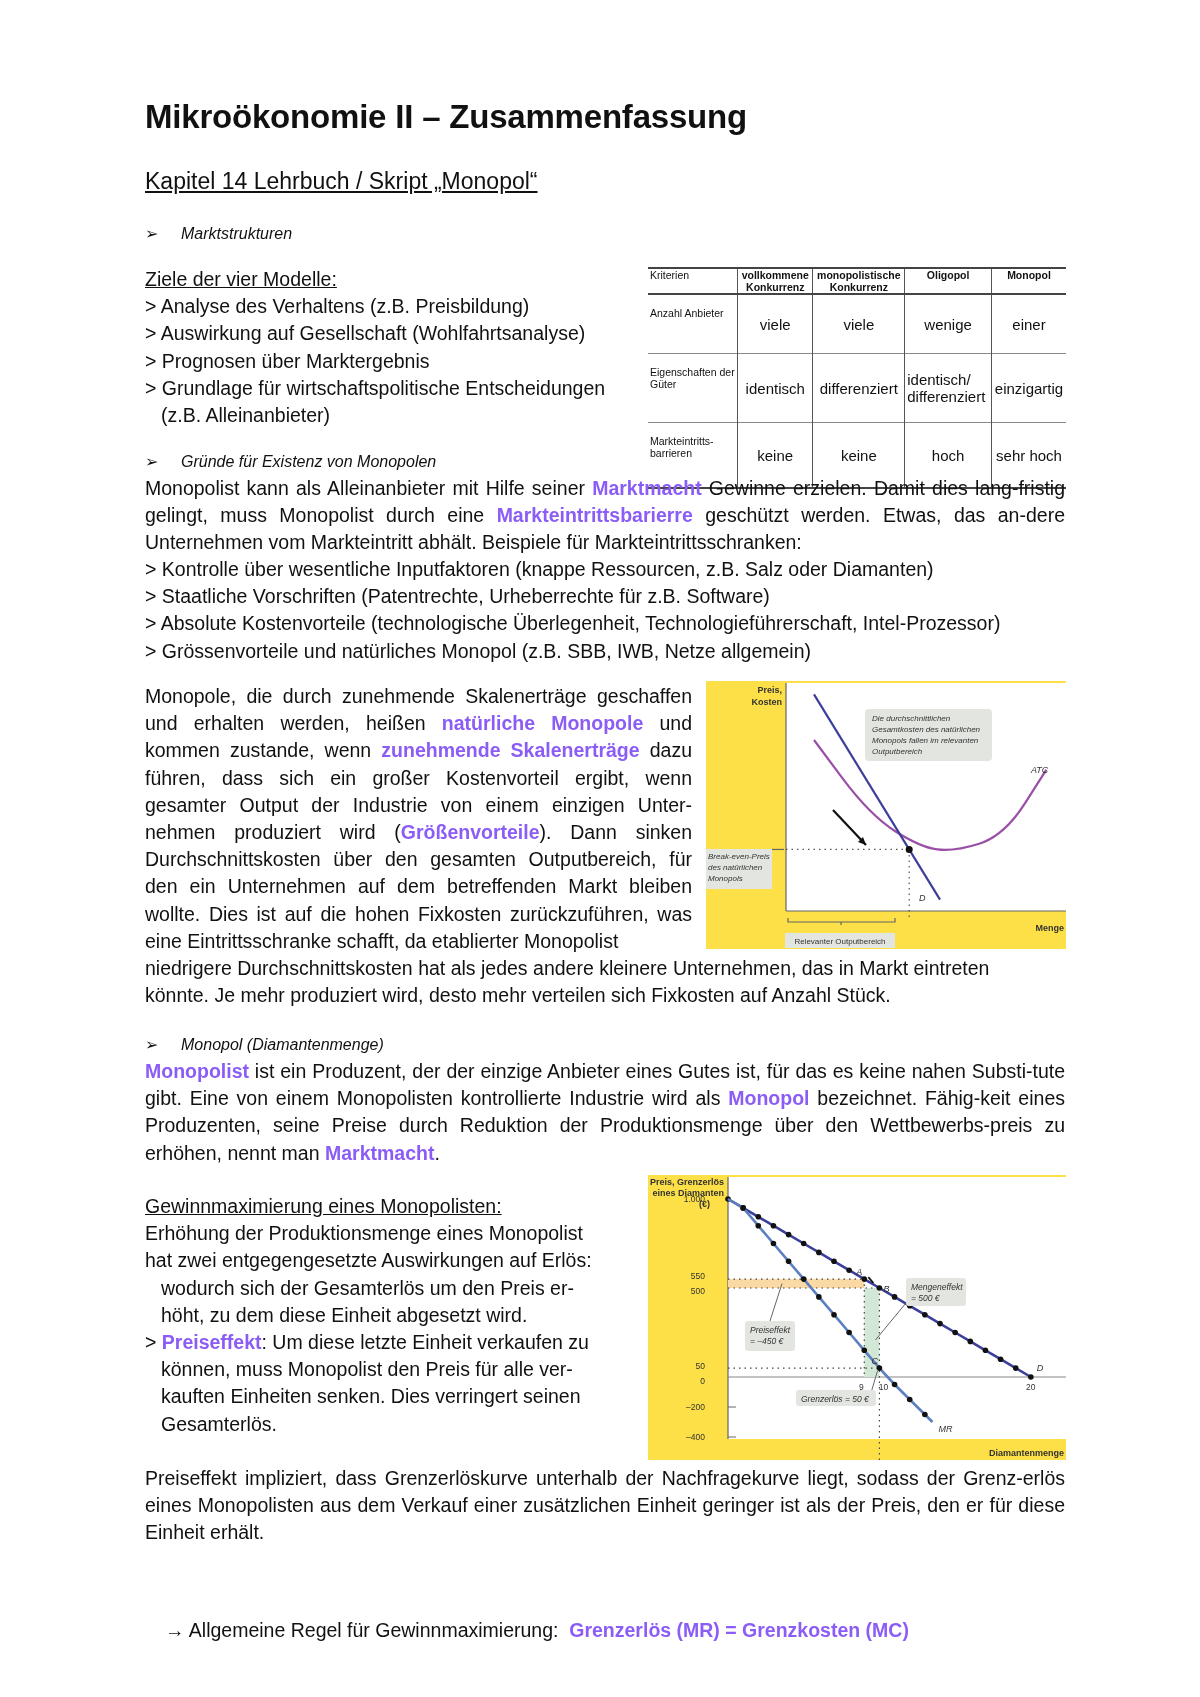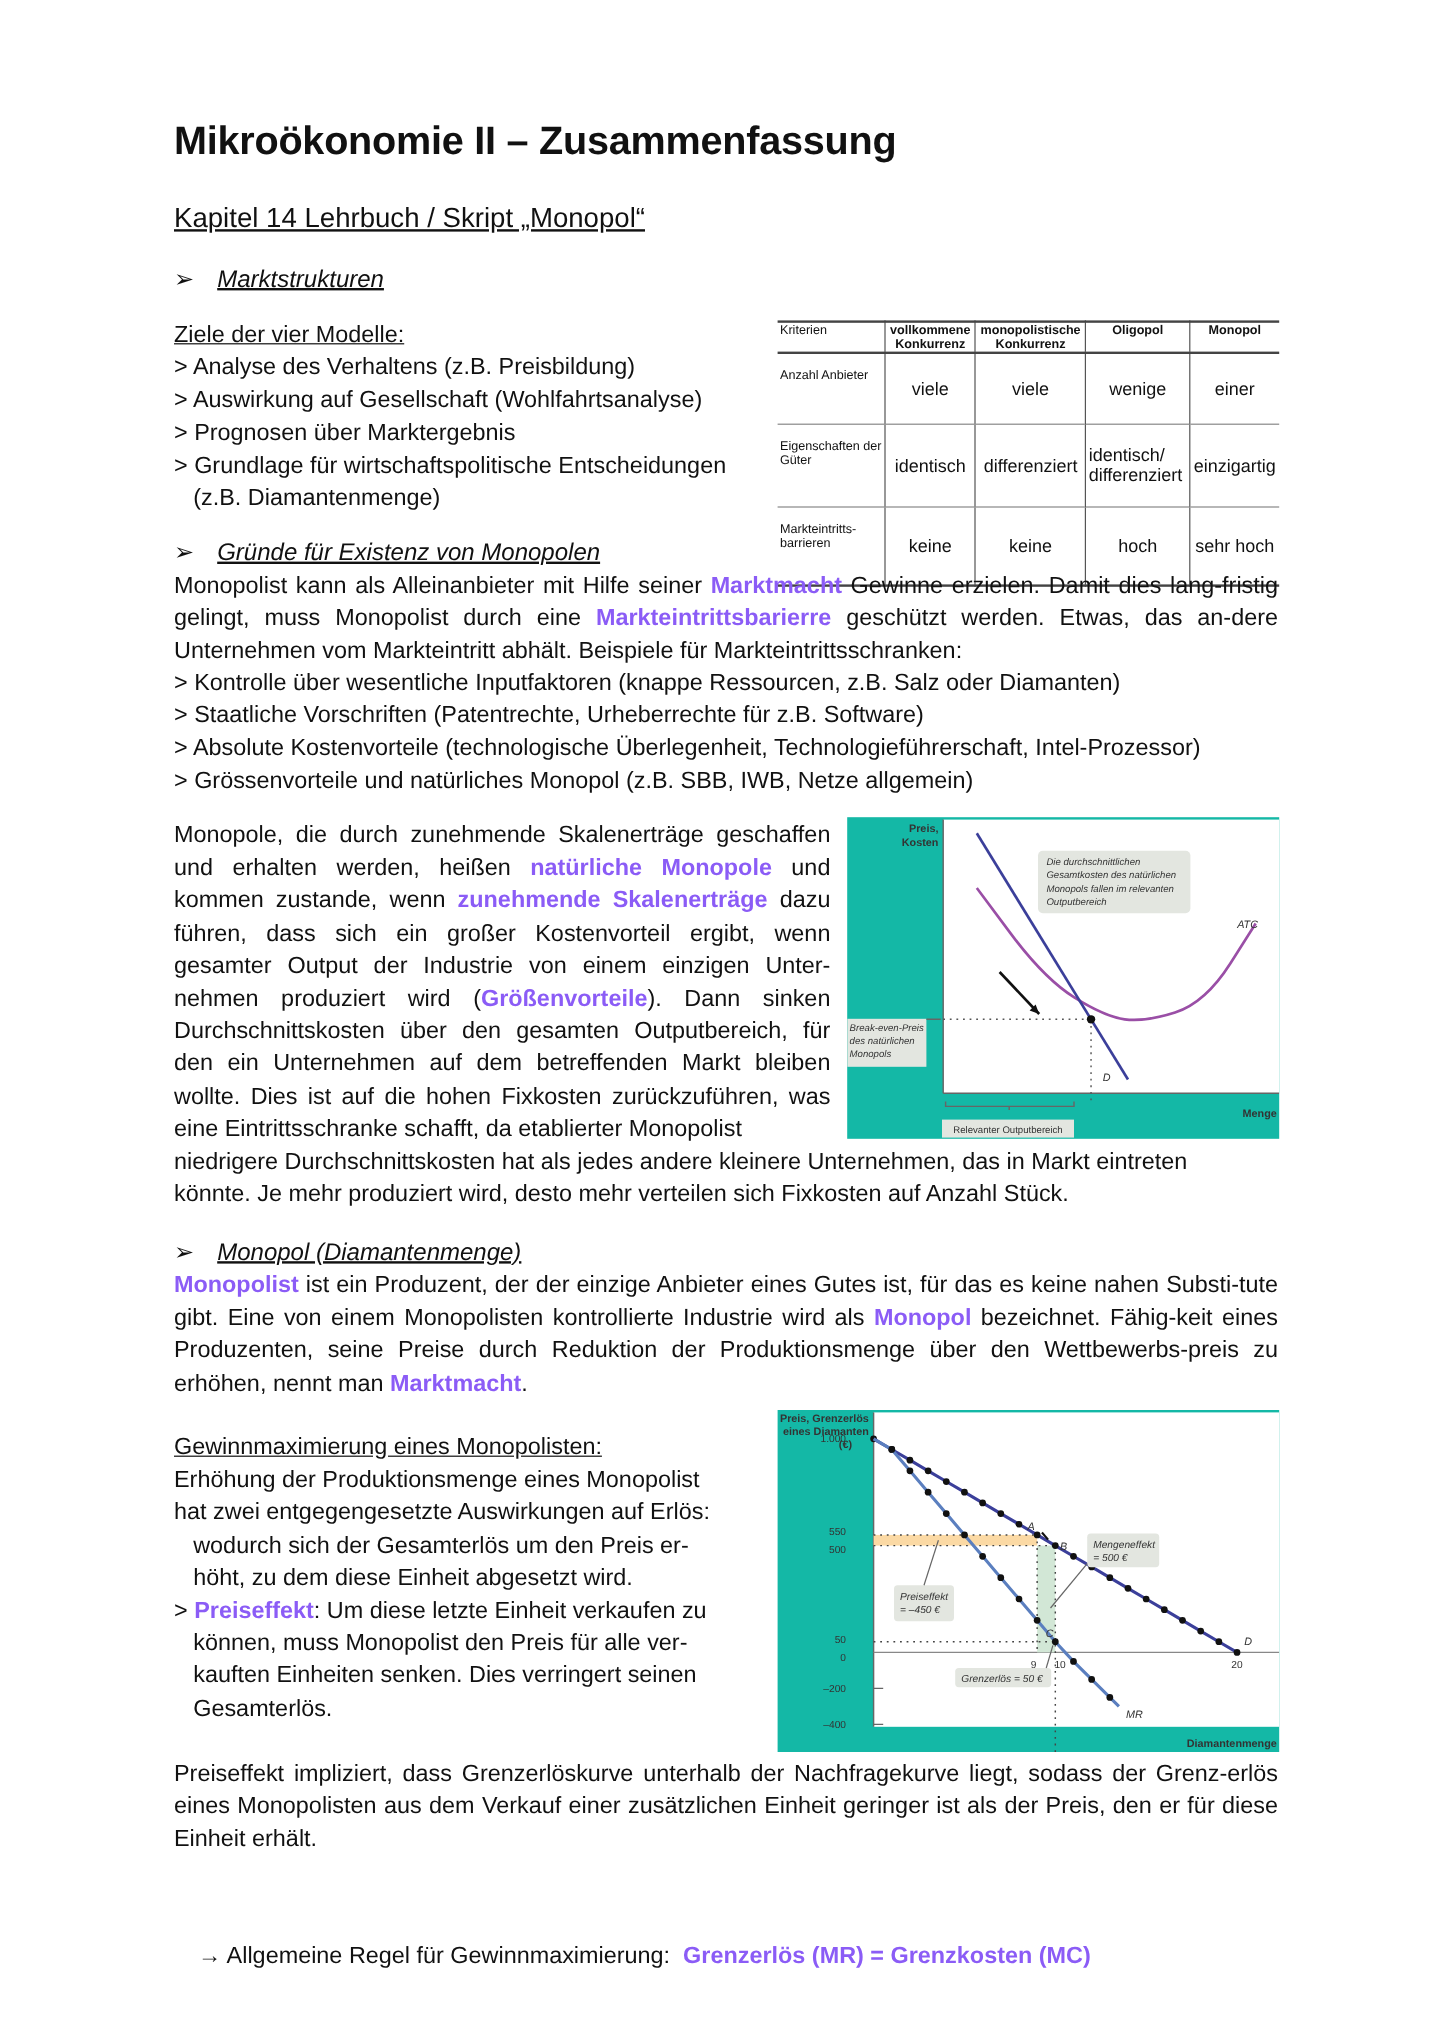--- a/index.html
+++ b/index.html
@@ -2,21 +2,21 @@
 <html><head>
 <meta charset="utf-8">
 <style>
   html, body { margin:0; padding:0; background:#ffffff; }
   body { width:1200px; height:1697px; position:relative; overflow:hidden;
          font-family:"Liberation Sans", sans-serif; color:#111; }
   .abs { position:absolute; }
   .txt { font-family:"Liberation Sans", sans-serif; font-size:19.5px; line-height:27.2px; color:#111; }
   .title { left:145px; top:103px; font-size:33px; font-weight:bold; letter-spacing:-0.2px; }
   .subtitle { left:145px; top:168px; font-size:23px; text-decoration:underline; }
-  .bullet-h { font-size:20px; font-style:italic;text-decoration:underline; }
+  .bullet-h { font-size:16px; font-style:italic; }
   .bullet-h .arrow { display:inline-block; width:36px; font-style:normal; }
   .u { text-decoration:underline; }
   .red { color:#8b5cf6; font-weight:bold; }
   .just { text-align:justify; text-align-last:left; }
   .line { white-space:nowrap; }
   .ind { padding-left:16px; }
 
   
   .mtable { left:648px; top:267px; width:418px; border-collapse:collapse; font-family:"Liberation Sans", sans-serif; }
   .mtable td, .mtable th { border-left:1.5px solid #555; border-right:1.5px solid #555; padding:0 2px; }
@@ -27,41 +27,41 @@
   .mtable td:last-child, .mtable th:last-child { border-right:none; }
   .mtable th { font-size:10.5px; font-weight:bold; height:24px; vertical-align:top; text-align:center; line-height:12px; }
   .mtable th:first-child { text-align:left; font-weight:normal; }
   .mtable td.crit { font-size:10.5px; vertical-align:top; text-align:left; line-height:12px; padding-top:12px; width:85px; }
   .mtable td.val { font-size:15px; text-align:center; line-height:17px; }
   .mtable tr.r1 td { height:46px; }
   .mtable tr.r2 td { height:56px; }
   .mtable tr.r3 td { height:52px; }
 
   
-  .chart { position:absolute; background:#14b8a6; }
+  .chart { position:absolute; background:#fde047; }
   .chart svg { display:block; }
   .chart text { font-family:"Liberation Sans", sans-serif; }
 </style>
 </head>
 <body>
 
 <div class="abs txt title">Mikroökonomie II – Zusammenfassung</div>
 <div class="abs txt subtitle">Kapitel 14 Lehrbuch / Skript „Monopol“</div>
 
 <div class="abs txt bullet-h" style="left:145px; top:220px;">
   <span class="arrow">➢</span><span>Marktstrukturen</span>
 </div>
 
 <div class="abs txt" style="left:145px; top:266px;">
   <div class="u">Ziele der vier Modelle:</div>
   <div>&gt; Analyse des Verhaltens (z.B. Preisbildung)</div>
   <div>&gt; Auswirkung auf Gesellschaft (Wohlfahrtsanalyse)</div>
   <div>&gt; Prognosen über Marktergebnis</div>
   <div>&gt; Grundlage für wirtschaftspolitische Entscheidungen</div>
-  <div class="ind">(z.B. Diamantenmenge)</div>
+  <div class="ind">(z.B. Alleinanbieter)</div>
 </div>
 
 <table class="abs mtable">
   <tbody>
       <tr class="head">
     <th>Kriterien</th>
     <th>vollkommene Konkurrenz</th>
     <th>monopolistische Konkurrenz</th>
     <th>Oligopol</th>
     <th>Monopol</th>

